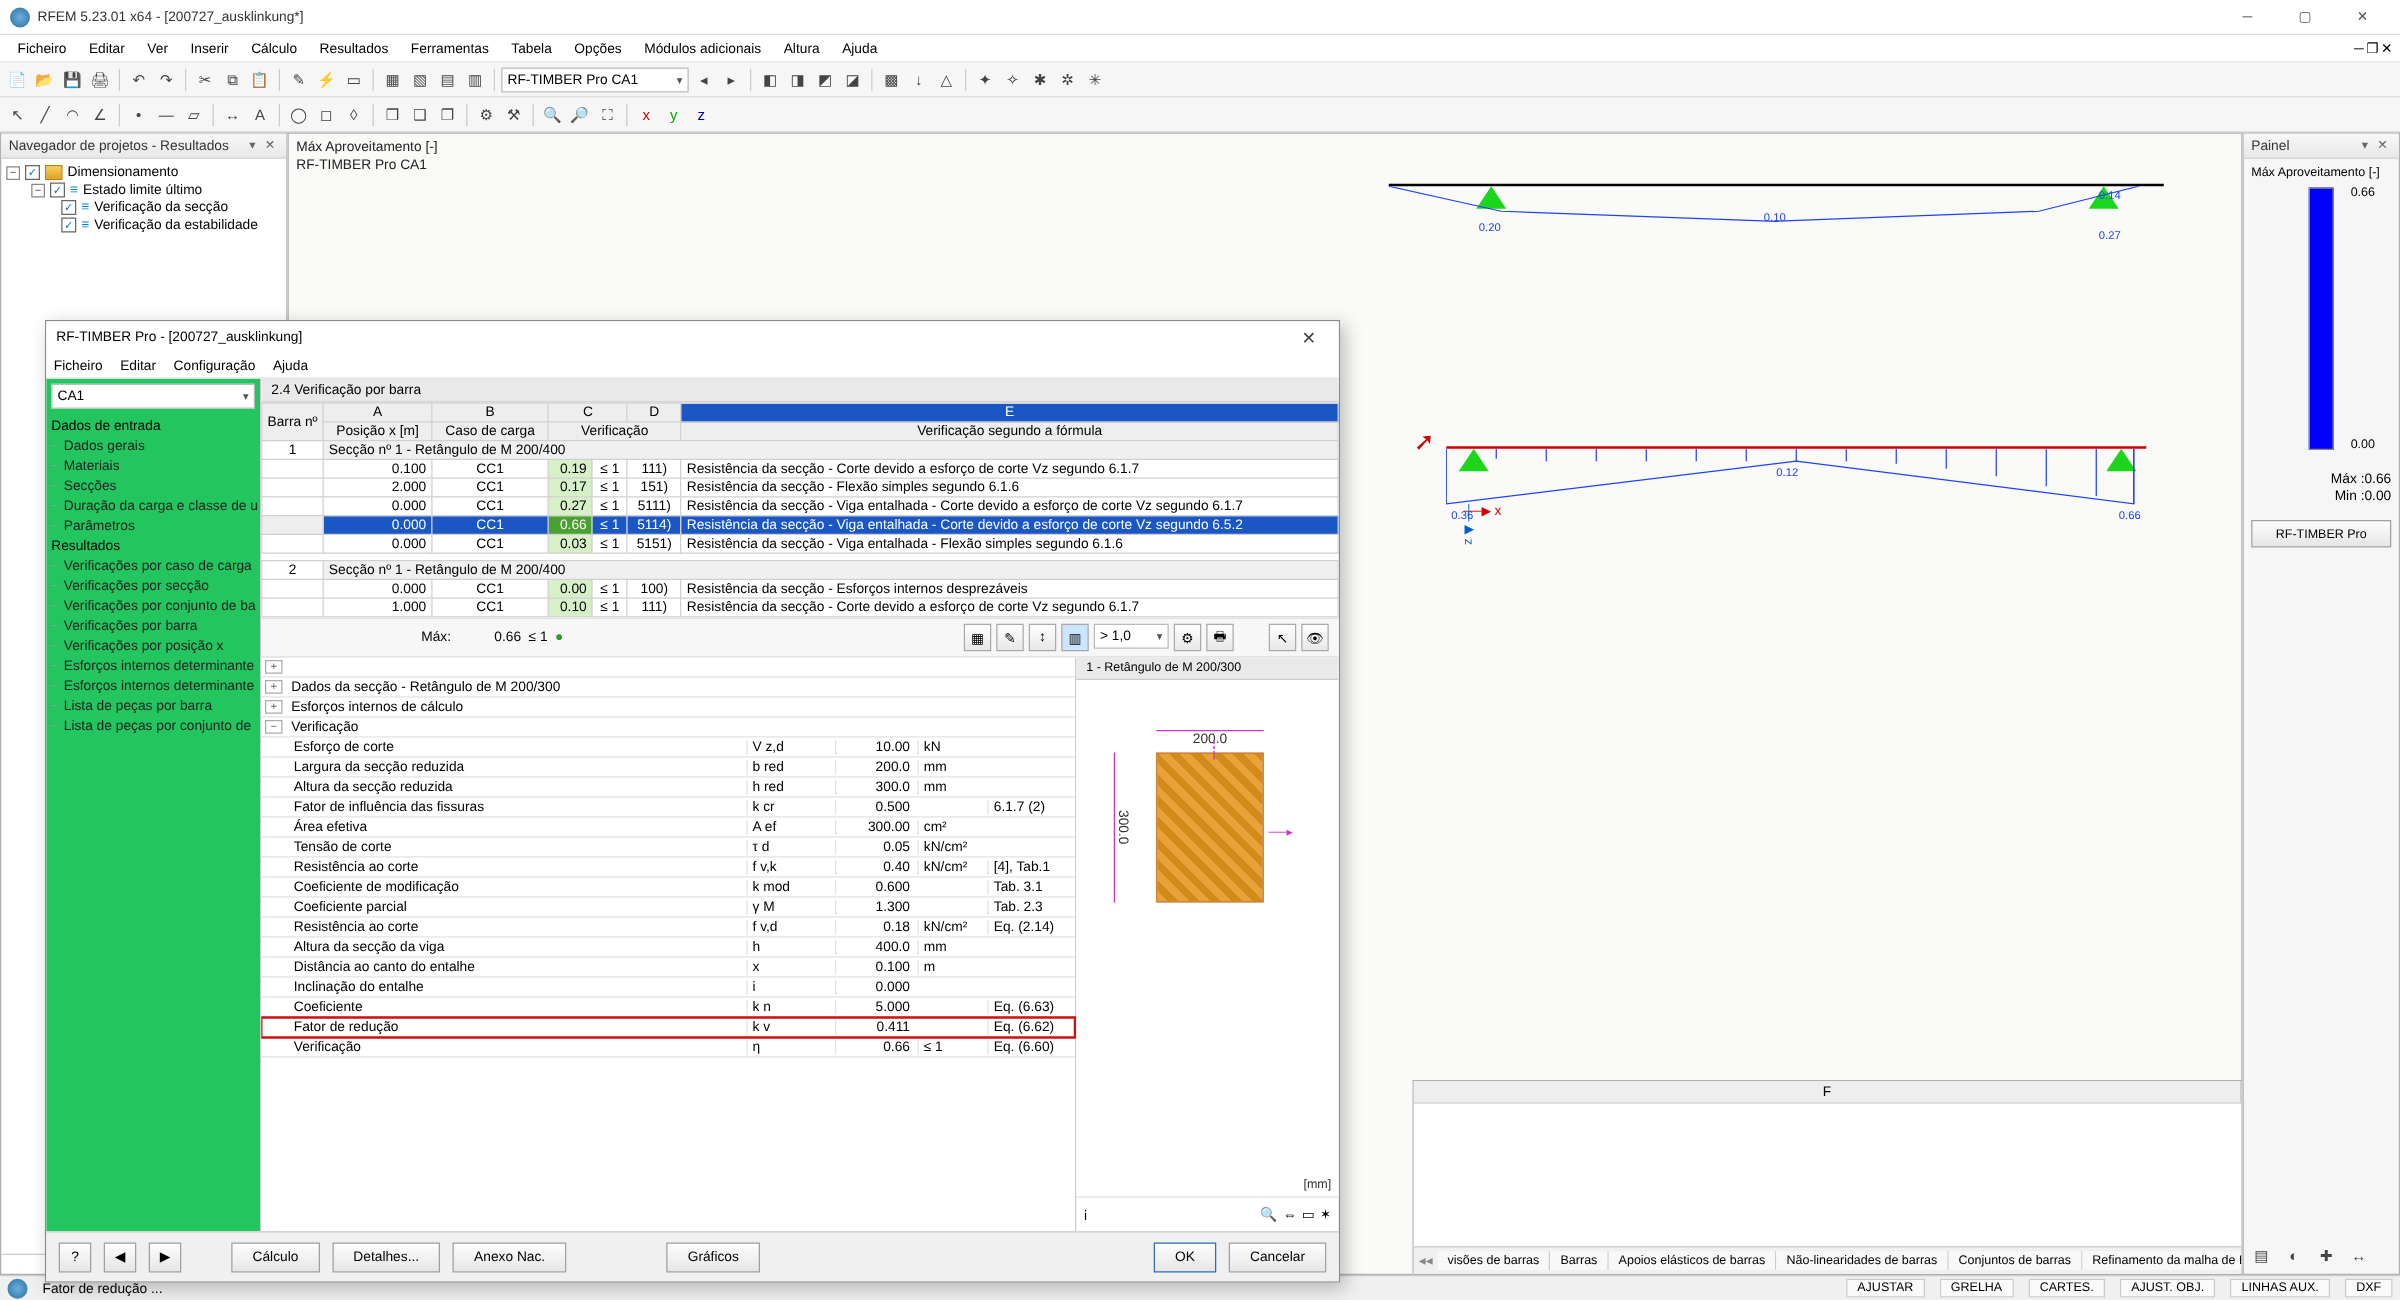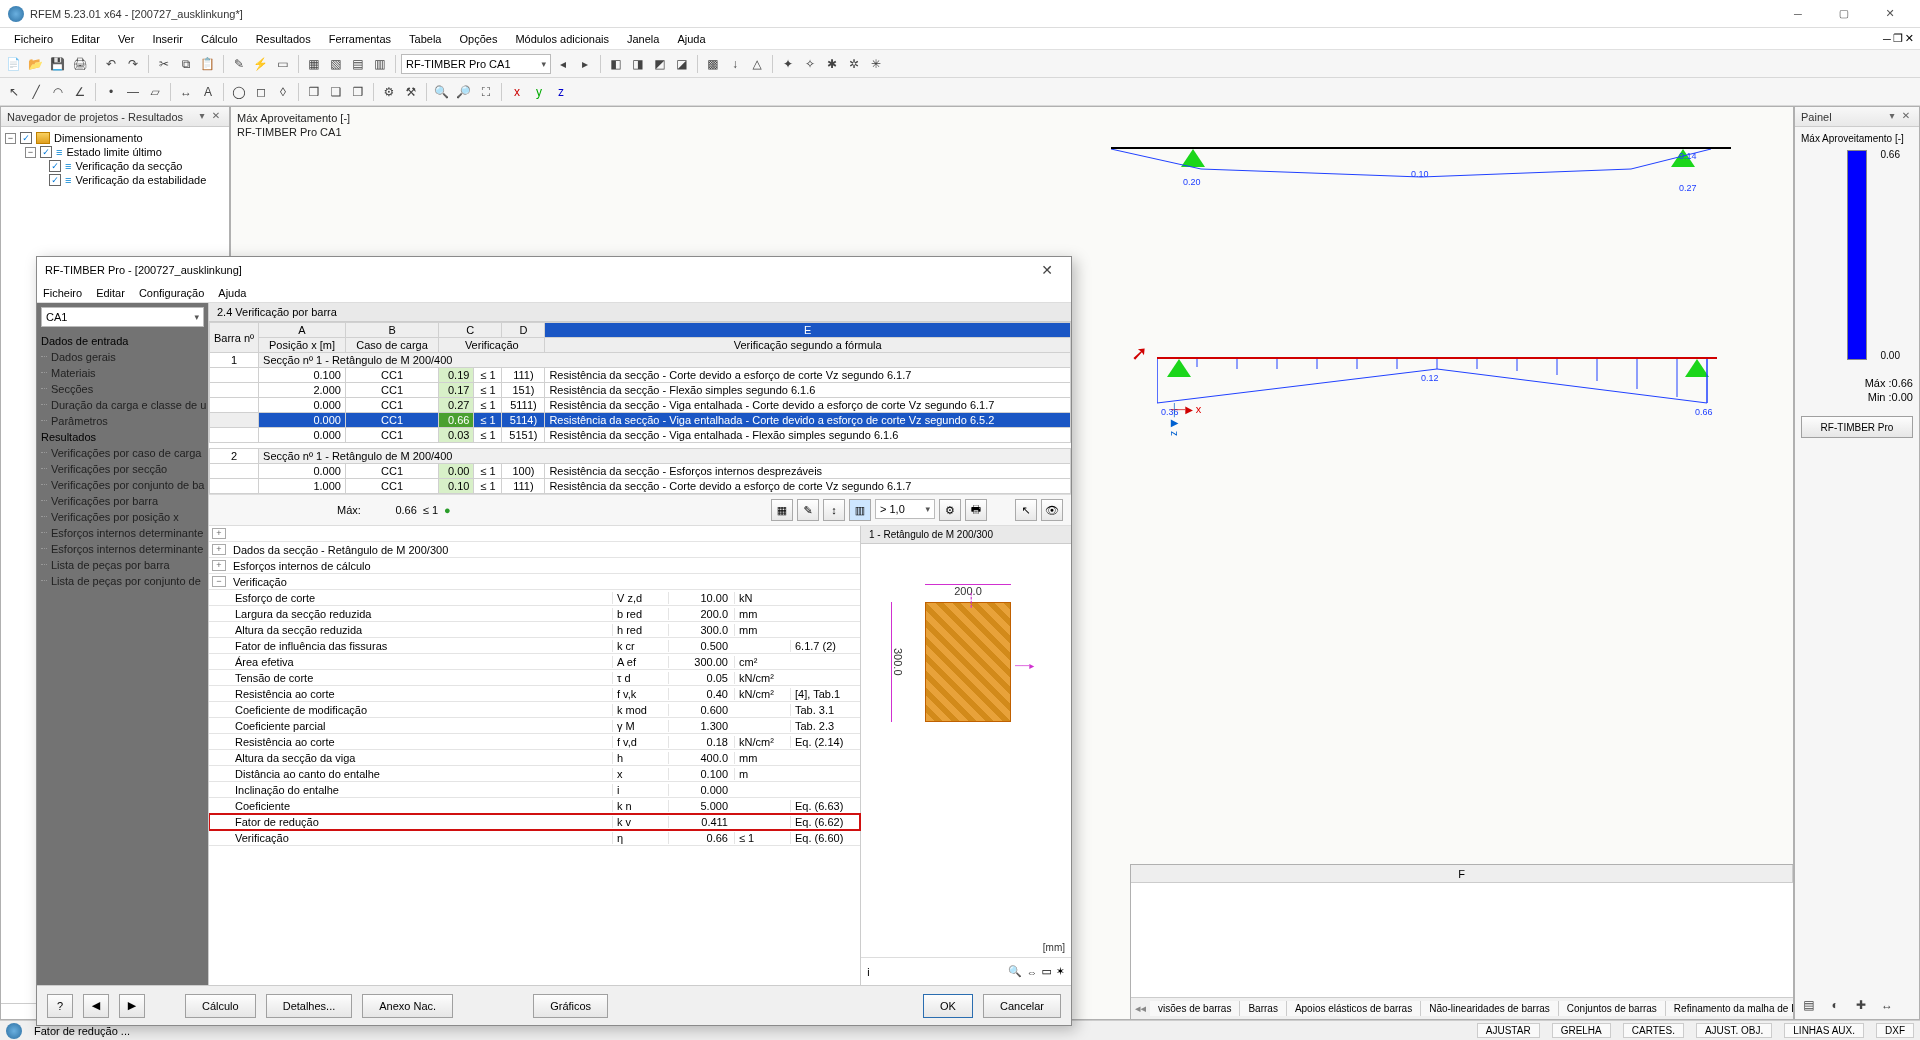--- a/index.html
+++ b/index.html
@@ -59,21 +59,21 @@
 .statusbar { position: absolute; bottom: 0; left: 0; right: 0; height: 20px; background: #f0f0f0; border-top: 1px solid #ccc; display: flex; align-items: center; padding: 0 6px; gap: 12px; }
 .statusbar .cell { border: 1px solid #ccc; padding: 1px 8px; background: #fafafa; font-size: 10px; }
 
 
 .dialog { position: absolute; left: 36px; top: 256px; width: 1036px; height: 770px; background: #f4f4f4; border: 1px solid #8a8a8a; box-shadow: 4px 4px 14px rgba(0,0,0,.25); display: flex; flex-direction: column; }
 .dlg-title { height: 26px; background: #fff; display: flex; align-items: center; padding: 0 8px; }
 .dlg-title .t { flex: 1; }
 .dlg-title .x { width: 32px; text-align: center; font-size: 14px; color: #444; }
 .dlg-menu { height: 20px; background: #fff; display: flex; align-items: center; padding: 0 6px; gap: 14px; border-bottom: 1px solid #ddd; }
 .dlg-body { flex: 1; display: flex; overflow: hidden; }
-.dlg-nav { width: 172px; border-right: 1px solid #ccc; background: #737373; display: flex; flex-direction: column; }
+.dlg-nav { width: 172px; border-right: 1px solid #ccc; background: #22c55e; display: flex; flex-direction: column; }
 .dlg-nav .combo { margin: 4px; }
 .dlg-nav-list { flex: 1; overflow: auto; padding: 2px 0; }
 .dlg-nav-item { padding: 2px 4px 2px 14px; white-space: nowrap; font-size: 11px; color: #222; position: relative; }
 .dlg-nav-item.header { padding-left: 4px; color: #000; }
 .dlg-nav-item::before { content: ""; position: absolute; left: 4px; top: 7px; width: 6px; border-top: 1px dotted #999; }
 .dlg-nav-item.header::before { display:none; }
 
 .dlg-main { flex: 1; display: flex; flex-direction: column; background: #fff; }
 .section-title { background: #e9e9e9; padding: 3px 8px; border-bottom: 1px solid #ccc; }
 
@@ -93,21 +93,21 @@
 .util-row .ibtn { width: 22px; height: 22px; border: 1px solid #aaa; background: linear-gradient(#fff,#e8e8e8); display:flex;align-items:center;justify-content:center; font-size:11px; }
 
 .details-area { flex: 1; display: flex; overflow: hidden; }
 .details-left { flex: 1; display: flex; flex-direction: column; border-right: 1px solid #ccc; }
 .details-title { background: #d8e8ff; color: #0040a0; padding: 2px 6px; font-size: 11px; border-bottom: 1px solid #bcd; }
 .det-row { display: flex; border-bottom: 1px solid #e4e4e4; font-size: 11px; height: 16px; align-items: center; }
 .det-row .exp { width: 14px; text-align: center; color: #666; border: 1px solid #aaa; height: 11px; line-height: 9px; margin: 0 3px; font-size: 9px; }
 .det-row .name { flex: 1; padding-left: 4px; }
 .det-row.indent .name { padding-left: 26px; }
 .det-row .sym { width: 56px; border-left: 1px solid #e4e4e4; padding: 0 4px; }
-.det-row .num { width: 66px; border-left: 1px solid #e4e4e4; text-align: right; padding-right: 6px; }
+.det-row .num { width: 66px; border-left: 1px solid #e4e4e4; text-align: right; padding-right: 6px; margin-left: 15px; }
 .det-row .unit { width: 56px; border-left: 1px solid #e4e4e4; padding: 0 4px; }
 .det-row .ref { width: 70px; border-left: 1px solid #e4e4e4; padding: 0 4px; }
 .det-row.hl { outline: 2px solid #d01010; outline-offset: -1px; }
 
 .details-right { width: 210px; display: flex; flex-direction: column; }
 .cross-sec { flex: 1; position: relative; background: #fff; }
 .cross-rect { position: absolute; left: 64px; top: 58px; width: 86px; height: 120px; background: repeating-linear-gradient(45deg,#e8a23a,#e8a23a 6px,#d28a1a 6px,#d28a1a 12px); border: 1px solid #c06000; }
 .dim-h { position: absolute; left: 64px; top: 40px; width: 86px; border-top: 1px solid #d030d0; text-align: center; font-size: 9px; color: #333; }
 .dim-v { position: absolute; left: 30px; top: 58px; height: 120px; border-left: 1px solid #d030d0; writing-mode: vertical-rl; font-size: 9px; color: #333; text-align: center; }
 .mm-label { position: absolute; right: 6px; bottom: 4px; font-size: 10px; color: #333; }
@@ -140,21 +140,21 @@
   <span class="menu-item">Ficheiro</span>
   <span class="menu-item">Editar</span>
   <span class="menu-item">Ver</span>
   <span class="menu-item">Inserir</span>
   <span class="menu-item">Cálculo</span>
   <span class="menu-item">Resultados</span>
   <span class="menu-item">Ferramentas</span>
   <span class="menu-item">Tabela</span>
   <span class="menu-item">Opções</span>
   <span class="menu-item">Módulos adicionais</span>
-  <span class="menu-item">Janela</span>
+  <span class="menu-item">Altura</span>
   <span class="menu-item">Ajuda</span>
   <span style="flex:1"></span>
   <div class="win-btn">─</div>
   <div class="win-btn">❐</div>
   <div class="win-btn">✕</div>
 </div>
 
 <div class="toolbar">
   <span class="tb-btn">📄</span>
   <span class="tb-btn">📂</span>

